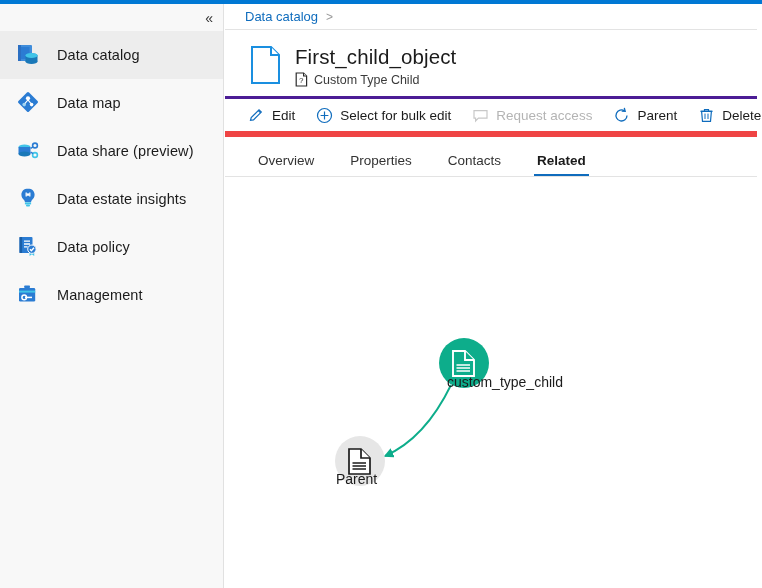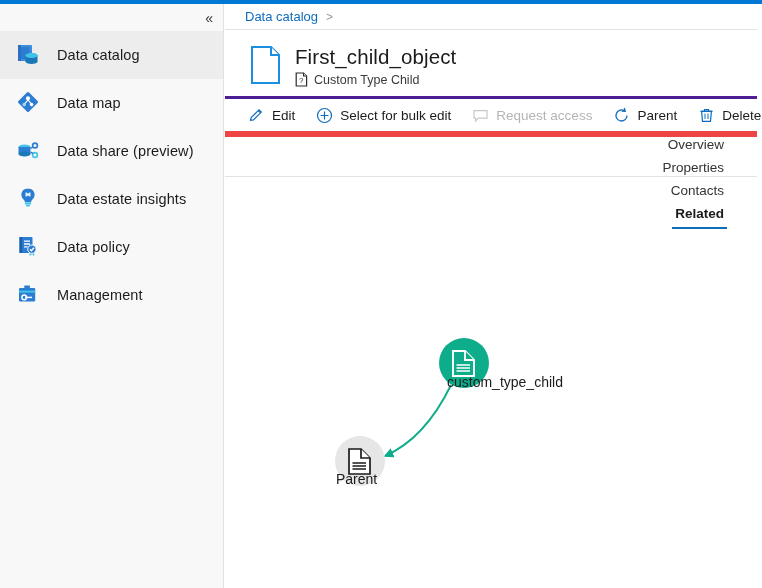--- a/index.html
+++ b/index.html
@@ -182,21 +182,20 @@
 
   
   #tabs-bar {
     height: 40px;
     display: flex;
     align-items: flex-end;
     padding-left: 30px;
     box-sizing: border-box;
     border-bottom: 1px solid #e3e3e3;
     width: 532px;
-    flex-direction: column;
   }
   .tab {
     font-size: 13.5px;
     color: #333;
     padding: 0 3px 8px 3px;
     margin-right: 30px;
     cursor: pointer;
     position: relative;
   }
   .tab.active {

